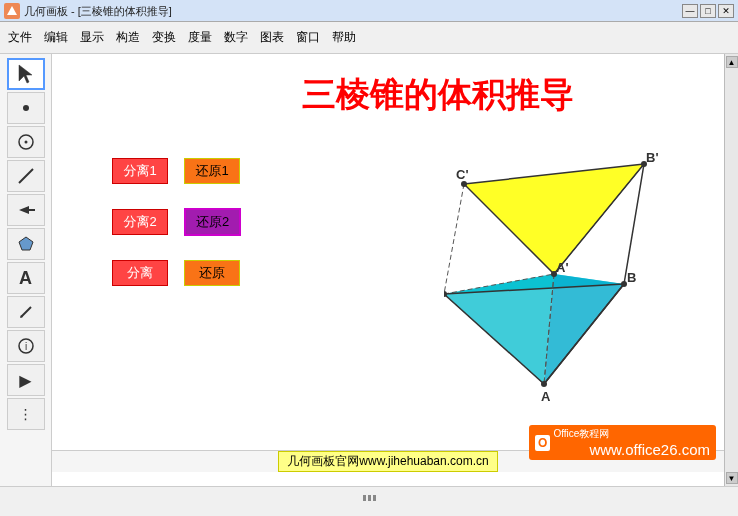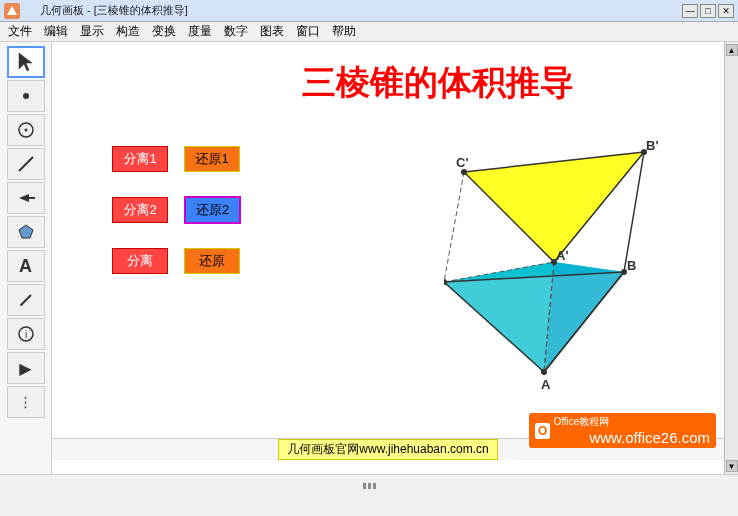--- a/index.html
+++ b/index.html
@@ -16,22 +16,22 @@
       background: #d4e3f7;
       height: 22px;
       display: flex;
       align-items: center;
       padding: 0 4px;
       border-bottom: 1px solid #aaa;
       justify-content: space-between;
     }
     .title-bar-left {
       display: flex;
-      align-items: center;
-      gap: 20px;
+      align-items: flex-end;
+      gap: 4px;
     }
     .title-bar-icon {
       width: 16px;
       height: 16px;
       background: #e85;
       border-radius: 2px;
       display: flex; align-items: center; justify-content: center;
     }
     .title-bar-text {
       font-size: 11px;
@@ -47,21 +47,21 @@
       border: 1px solid #888;
       background: #e8e8e8;
       display: flex; align-items: center; justify-content: center;
       font-size: 9px;
       cursor: pointer;
     }
 
     
     .menu-bar {
       background: #f0f0f0;
-      height: 20px;
+      height: 32px;
       display: flex;
       align-items: center;
       padding: 0 2px;
       border-bottom: 1px solid #ccc;
       font-size: 12px;
     }
     .menu-item {
       padding: 0 6px;
       height: 100%;
       display: flex;
@@ -150,21 +150,21 @@
       color: #000;
       border: 1px solid #cccc00;
       padding: 3px 10px;
       font-size: 13px;
       font-family: 'SimSun', sans-serif;
       cursor: pointer;
       min-width: 56px;
     }
 
     .btn-yellow-active {
-      background: #3b82f6;
+      background: #a21caf;
       color: #000;
       border: 2px solid #cc00cc;
       padding: 3px 10px;
       font-size: 13px;
       font-family: 'SimSun', sans-serif;
       cursor: pointer;
       min-width: 56px;
     }
 
     

